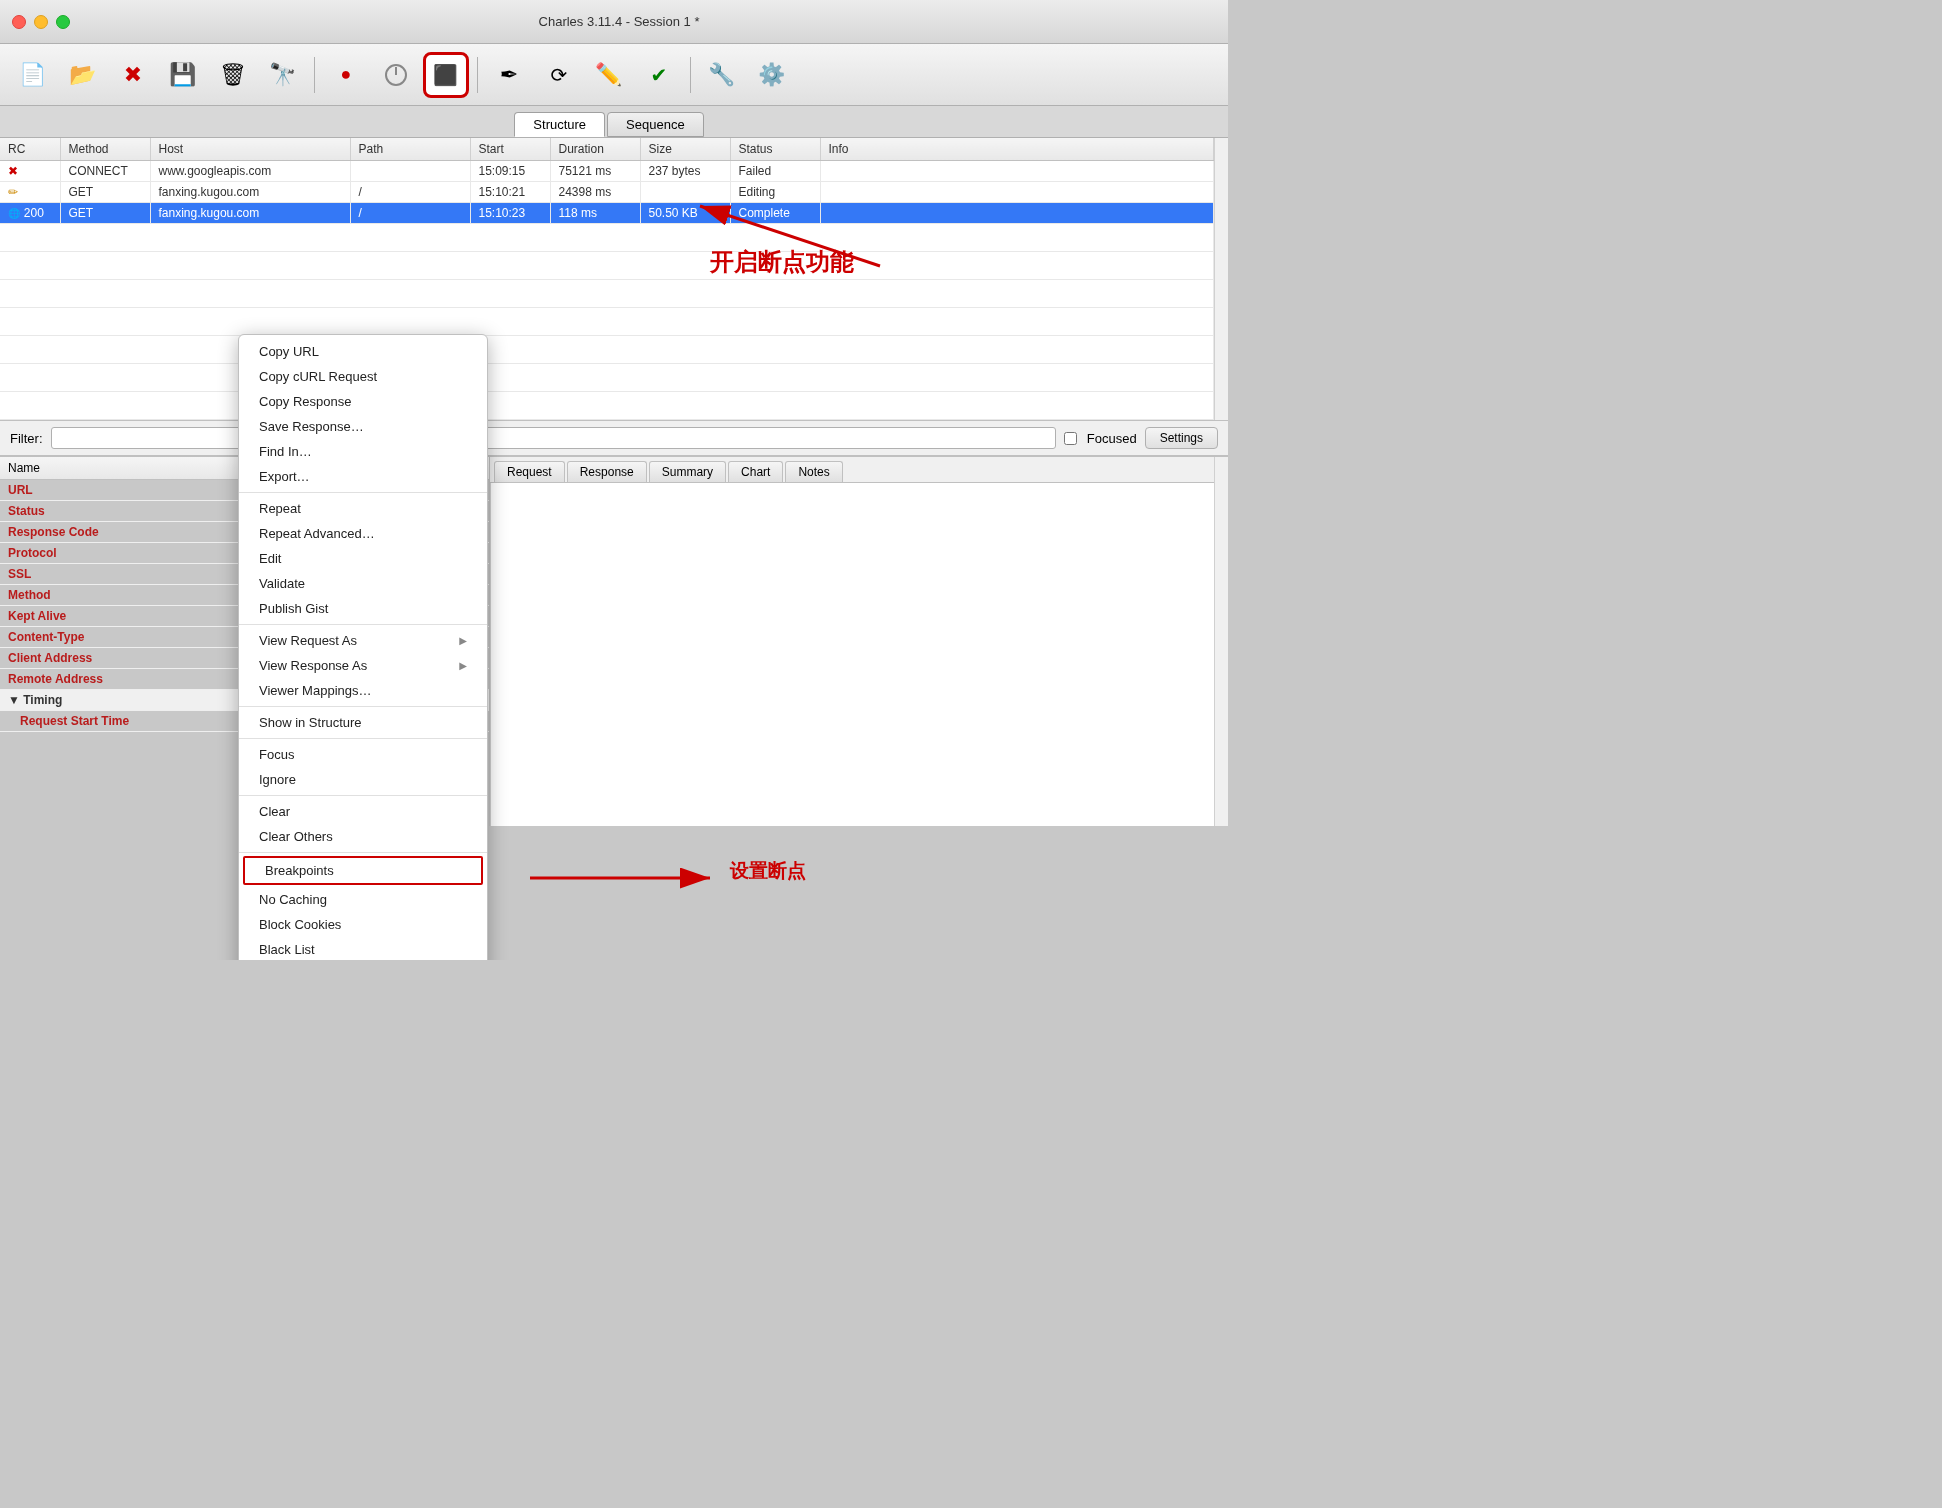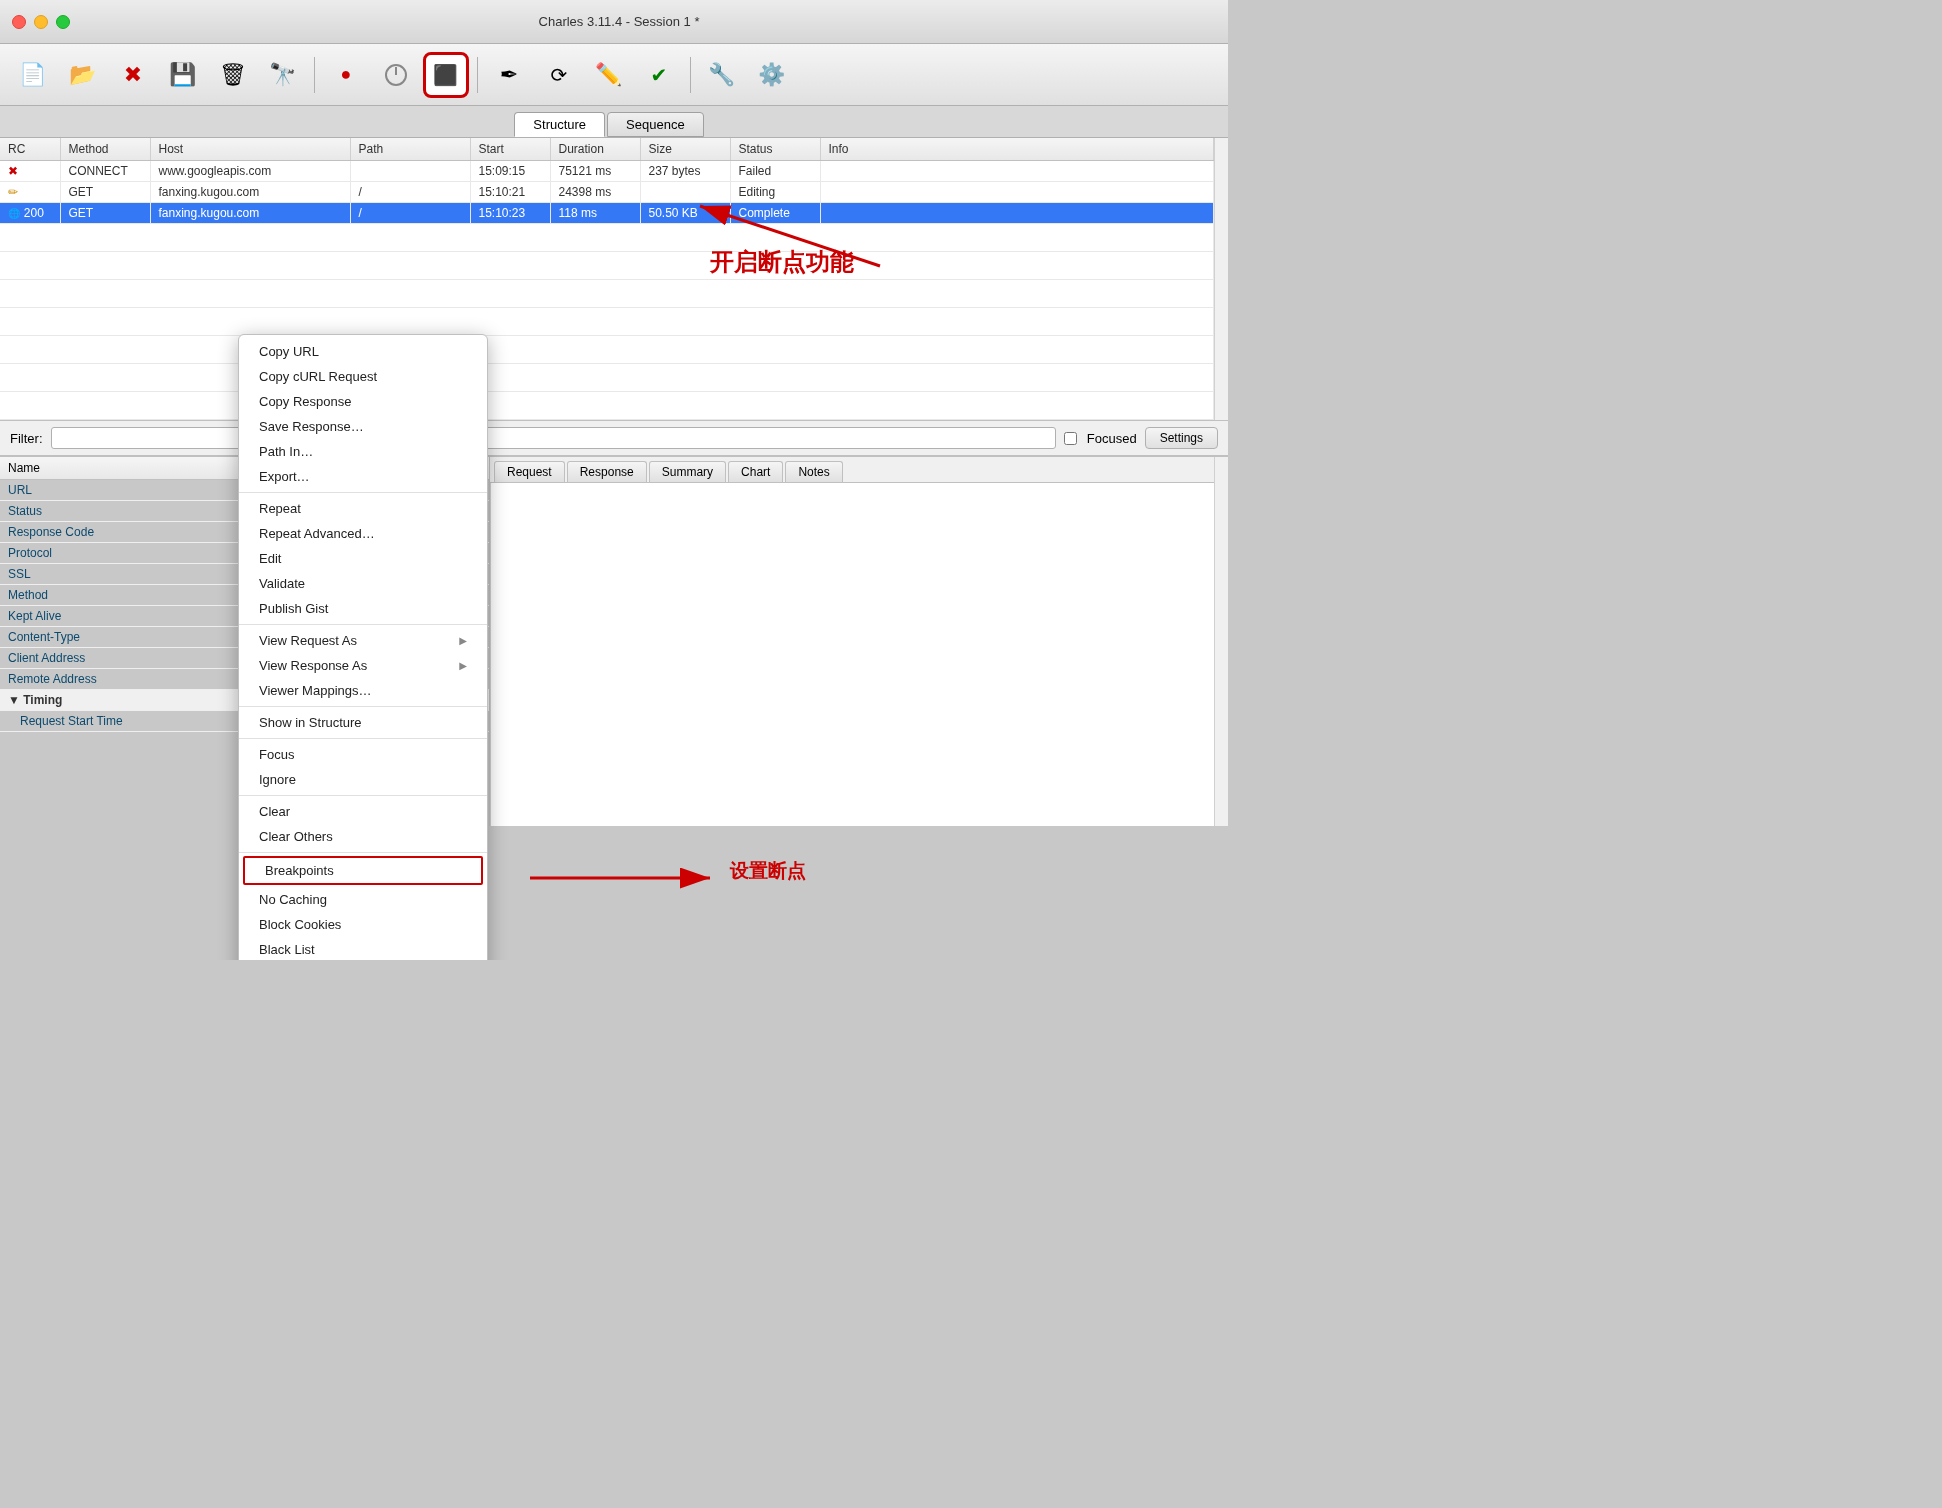--- a/index.html
+++ b/index.html
@@ -185,21 +185,21 @@
       border-bottom: 1px solid #c0c0c0;
       padding: 4px 8px;
       text-align: left;
       font-weight: 500;
     }
     .prop-table td {
       border-bottom: 1px solid #efefef;
       padding: 3px 8px;
       color: #333;
     }
-    .prop-table td:first-child { color: #0c4a6e; }
+    .prop-table td:first-child { color: #b91c1c; font-weight: bold; }
     .prop-table .section-header td {
       font-weight: bold;
       background: #f0f0f0;
       color: #333;
     }
 
     
     .detail-tabs {
       display: flex;
       border-bottom: 1px solid #c0c0c0;
@@ -406,21 +406,21 @@
     <span>Focused</span>
     <button class="settings-btn">Settings</button>
   </div>
 
   <div class="context-menu-overlay">
     <div class="context-menu">
       <div class="menu-item">Copy URL</div>
       <div class="menu-item">Copy cURL Request</div>
       <div class="menu-item">Copy Response</div>
       <div class="menu-item">Save Response…</div>
-      <div class="menu-item">Path In…</div>
+      <div class="menu-item">Find In…</div>
       <div class="menu-item">Export…</div>
       <div class="menu-divider"></div>
       <div class="menu-item">Repeat</div>
       <div class="menu-item">Repeat Advanced…</div>
       <div class="menu-item">Edit</div>
       <div class="menu-item">Validate</div>
       <div class="menu-item">Publish Gist</div>
       <div class="menu-divider"></div>
       <div class="menu-item">View Request As <span class="submenu-arrow">▶</span></div>
       <div class="menu-item">View Response As <span class="submenu-arrow">▶</span></div>

